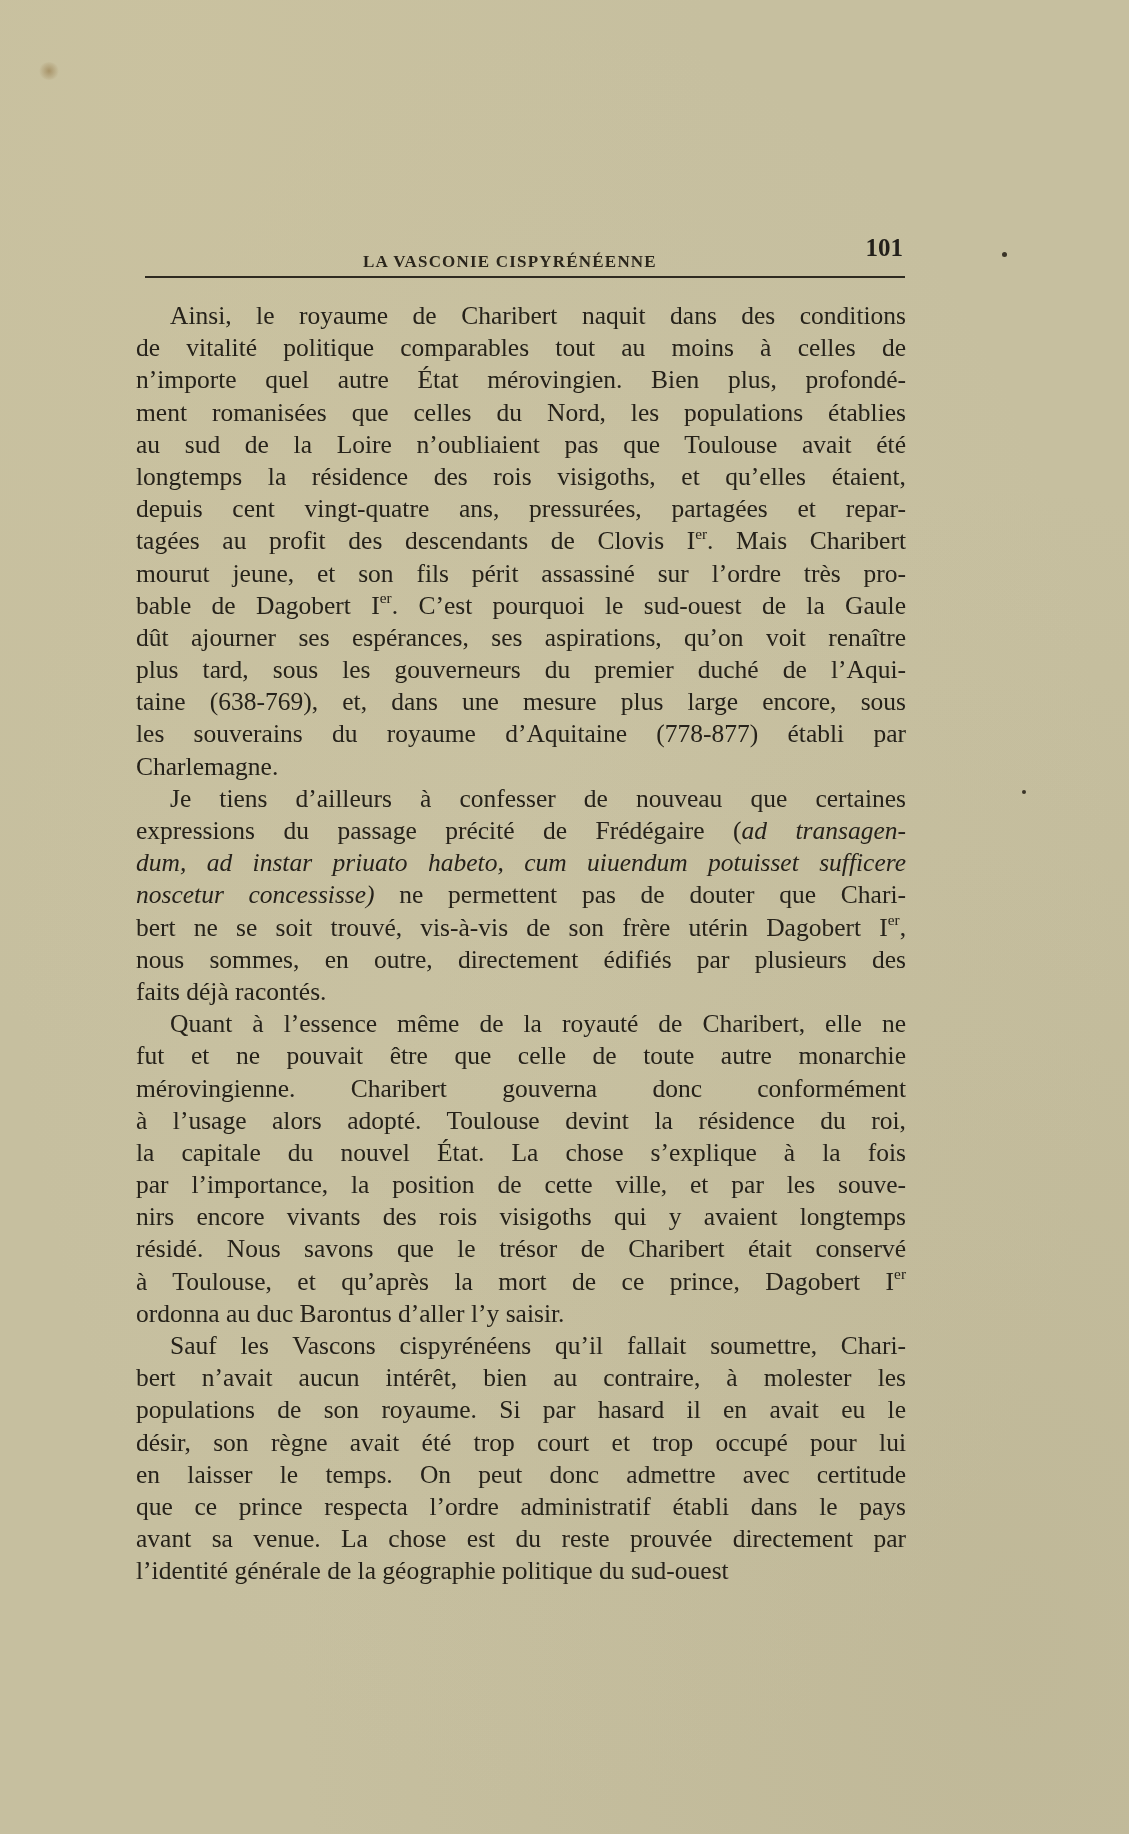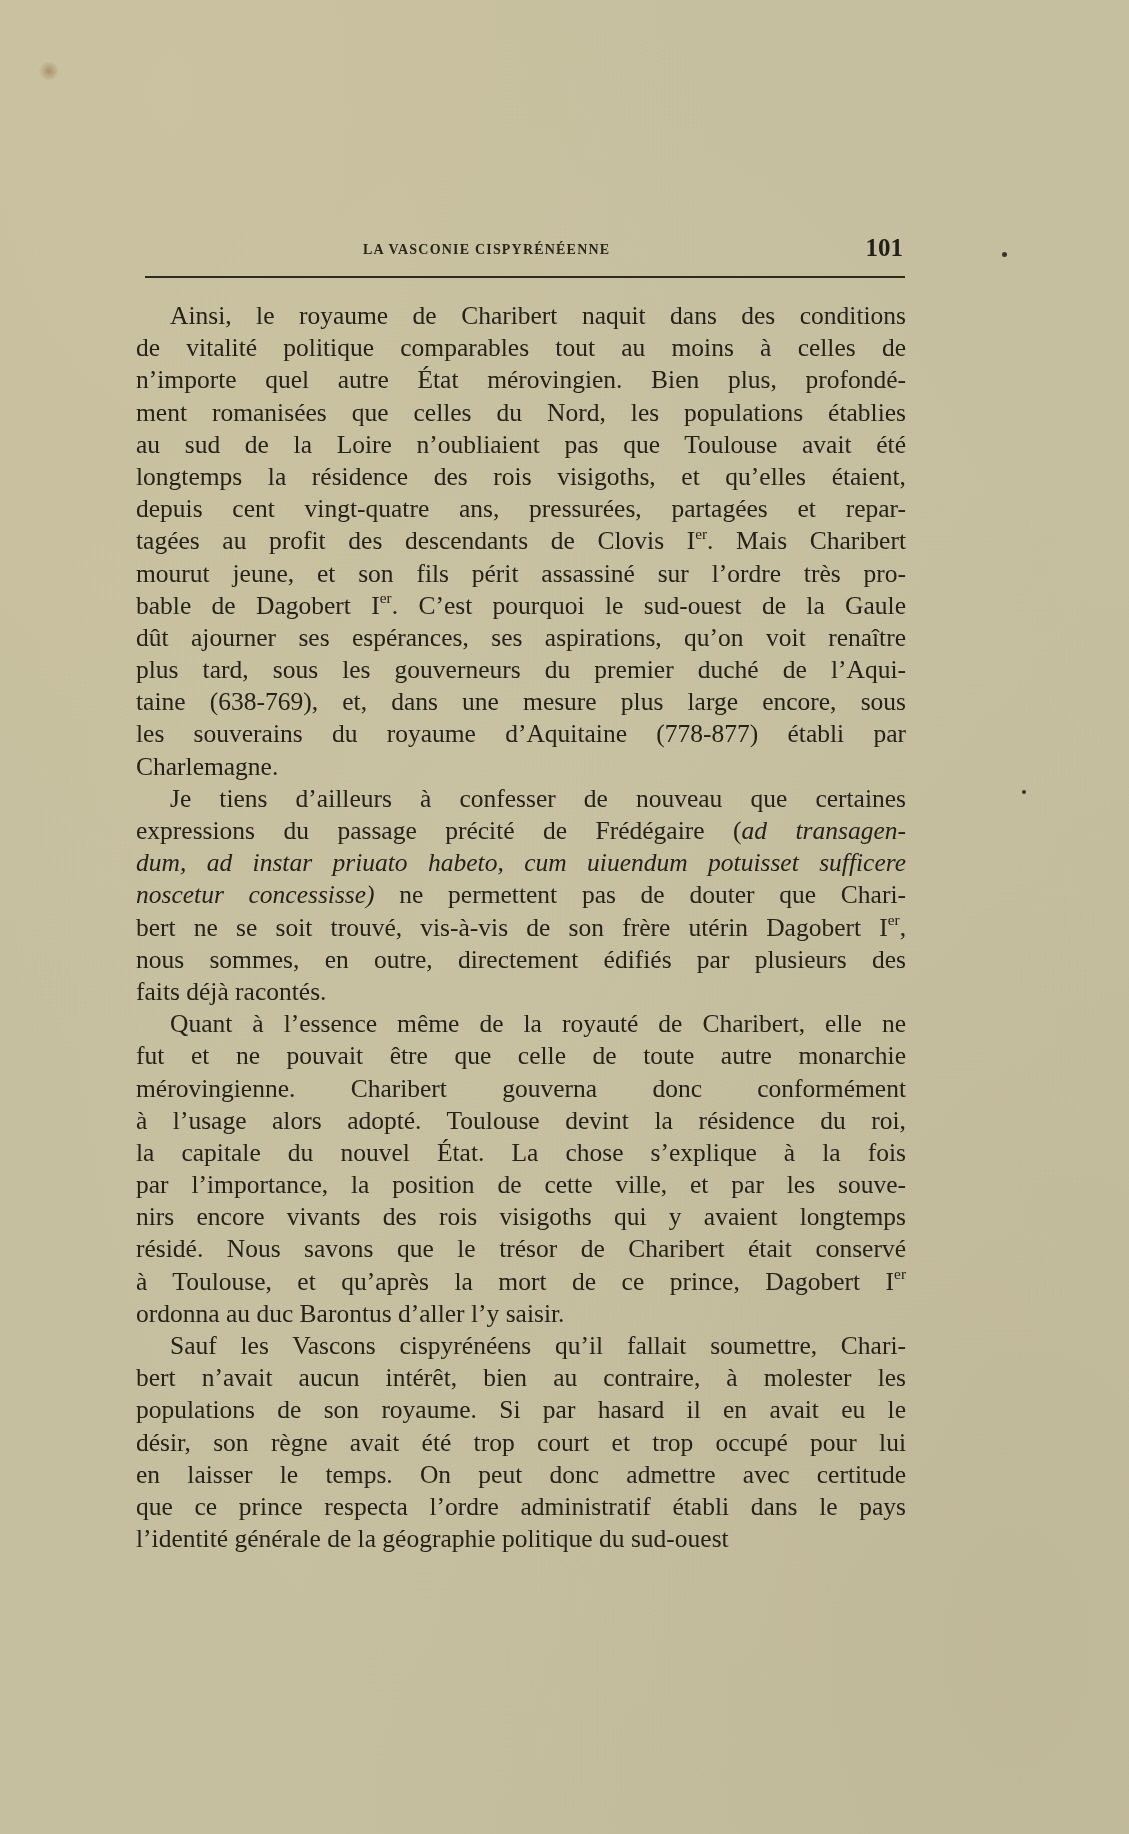--- a/index.html
+++ b/index.html
@@ -18,22 +18,22 @@
   .stain {
     position: absolute; left: 38px; top: 62px; width: 22px; height: 18px;
     border-radius: 50%;
     background: radial-gradient(circle, rgba(140,110,60,0.55), rgba(140,110,60,0) 70%);
   }
   .speck { position: absolute; width: 5px; height: 5px; border-radius: 50%; background: #3a3428; }
   .header {
     position: absolute; left: 145px; top: 236px; width: 760px; height: 30px;
   }
   .running-title {
-    position: absolute; left: 218px; top: 6px;
-    font-size: 14px; letter-spacing: 1.2px; font-weight: bold;
+    position: absolute; left: 218px; top: 16px;
+    font-size: 17px; letter-spacing: 1.2px; font-weight: bold;
     font-family: "Liberation Serif", "DejaVu Serif", serif;
     text-transform: uppercase; color: #2b261c;
   }
   .page-number {
     position: absolute; right: 2px; top: -2px;
     font-size: 25px; font-weight: bold; color: #23201a; margin-left: 34px;
   }
   .rule {
     position: absolute; left: 145px; top: 276px; width: 760px; height: 2px;
     background: #2e2a20;
@@ -97,15 +97,16 @@
       <span class="line"><span>nirs encore vivants des rois visigoths qui y avaient longtemps</span></span>
       <span class="line"><span>résidé. Nous savons que le trésor de Charibert était conservé</span></span>
       <span class="line"><span>à Toulouse, et qu’après la mort de ce prince, Dagobert I</span><sup>er</sup></span>
       <span class="line last"><span>ordonna au duc Barontus d’aller l’y saisir.</span></span>
       <span class="line indent"><span>Sauf les Vascons cispyrénéens qu’il fallait soumettre, Chari-</span></span>
       <span class="line"><span>bert n’avait aucun intérêt, bien au contraire, à molester les</span></span>
       <span class="line"><span>populations de son royaume. Si par hasard il en avait eu le</span></span>
       <span class="line"><span>désir, son règne avait été trop court et trop occupé pour lui</span></span>
       <span class="line"><span>en laisser le temps. On peut donc admettre avec certitude</span></span>
       <span class="line"><span>que ce prince respecta l’ordre administratif établi dans le pays</span></span>
+      <span class="line"><span>avant sa venue. La chose est du reste prouvée directement par</span></span>
       <span class="line last"><span>l’identité générale de la géographie politique du sud-ouest</span></span>
     </div>
 </div>
 
 </body></html>

